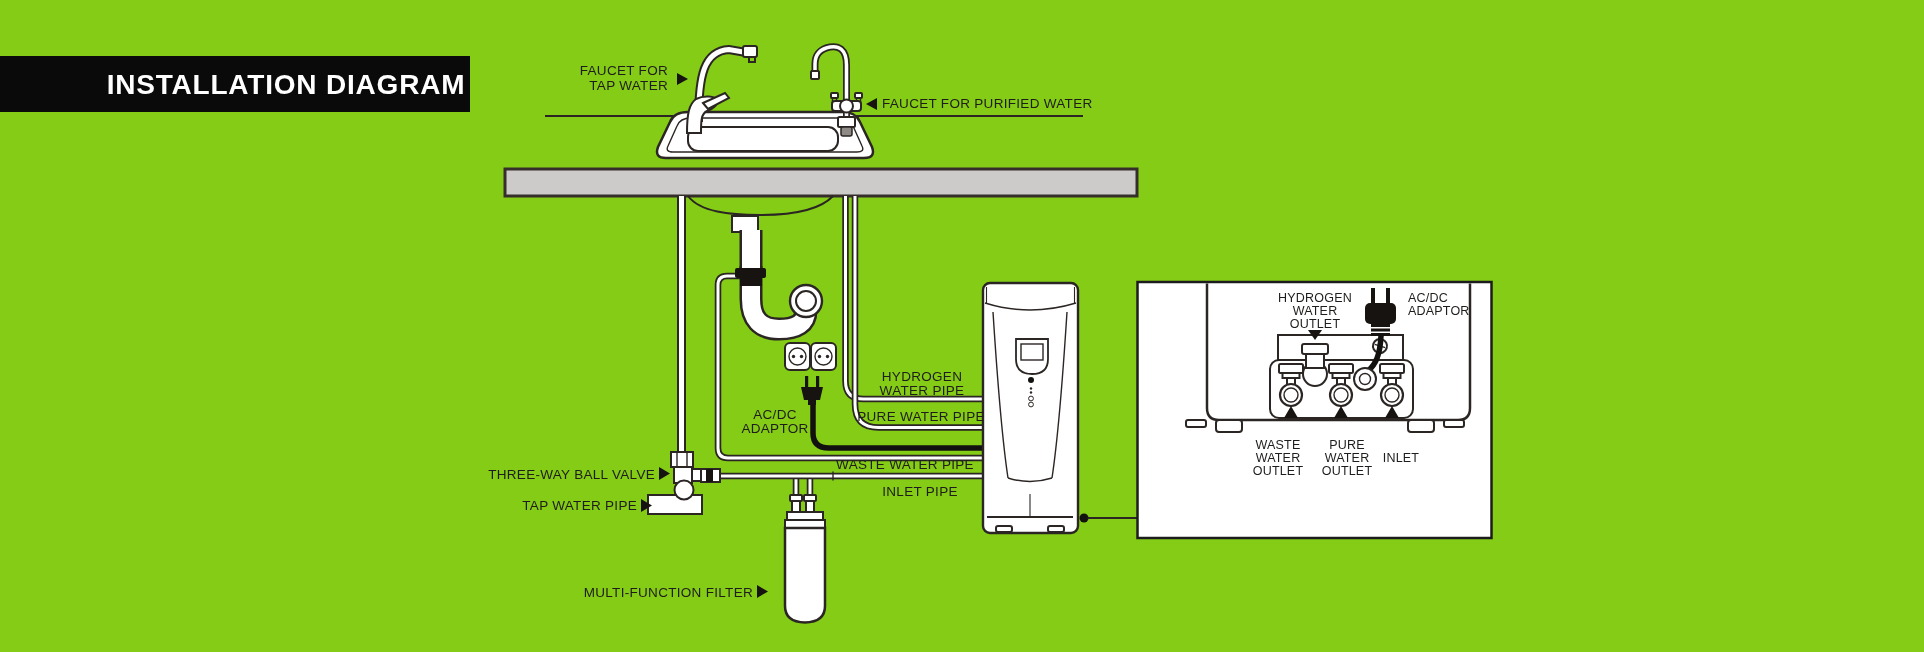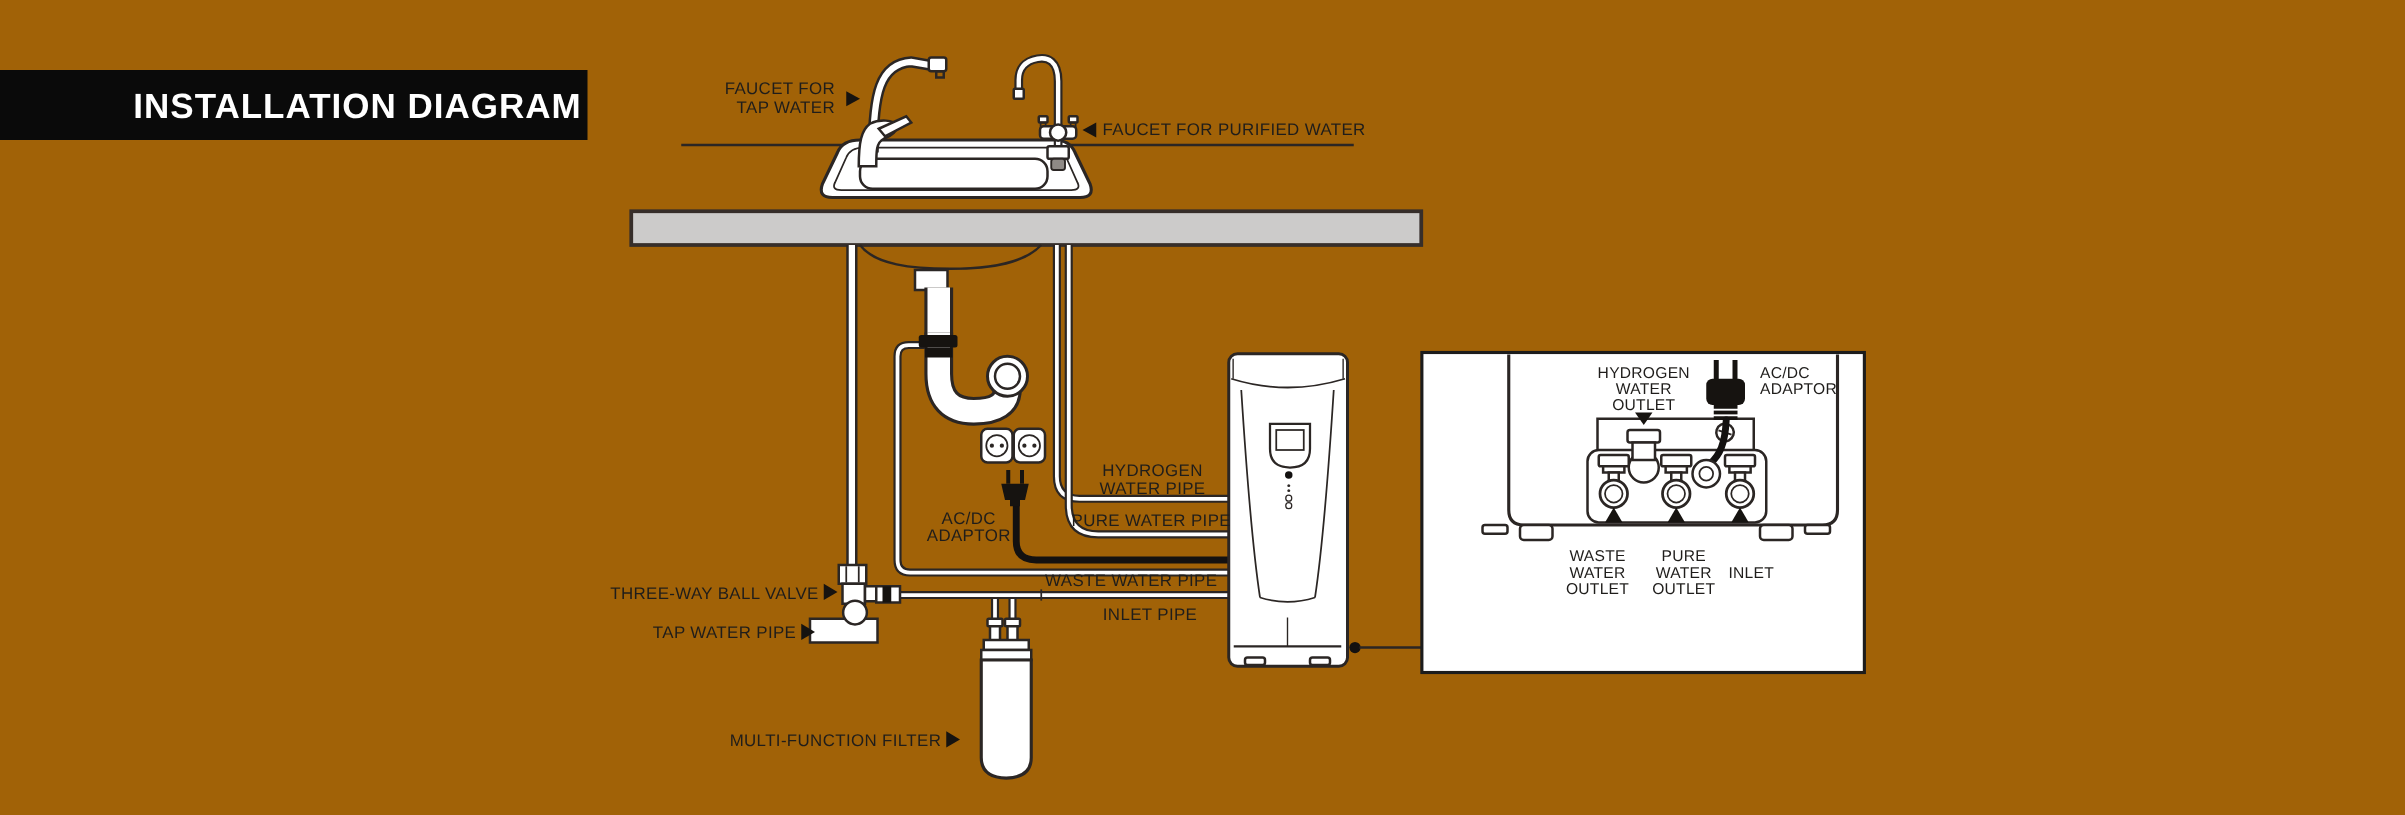--- a/index.html
+++ b/index.html
@@ -1,16 +1,16 @@
 <!DOCTYPE html>
 <html><head>
 <meta charset="utf-8">
 <style>
   html,body{margin:0;padding:0;background:#fff;}
-  .stage{position:relative;width:1924px;height:652px;background:#a16207;overflow:hidden;}
+  .stage{position:relative;width:1924px;height:652px;background:#84cc16;overflow:hidden;}
   svg{display:block;}
   
   .ln{stroke:#2b2624;fill:none;stroke-width:2;}
   .sh{fill:#ffffff;stroke:#2b2624;stroke-width:2;}
   .sh25{fill:#ffffff;stroke:#2b2624;stroke-width:2.5;}
   .thin{stroke:#2b2624;fill:none;stroke-width:1.4;}
   .blk{fill:#161310;stroke:none;}
   
   .p7o{stroke:#2b2624;fill:none;stroke-width:6.5;}
   .p7i{stroke:#ffffff;fill:none;stroke-width:3;}

